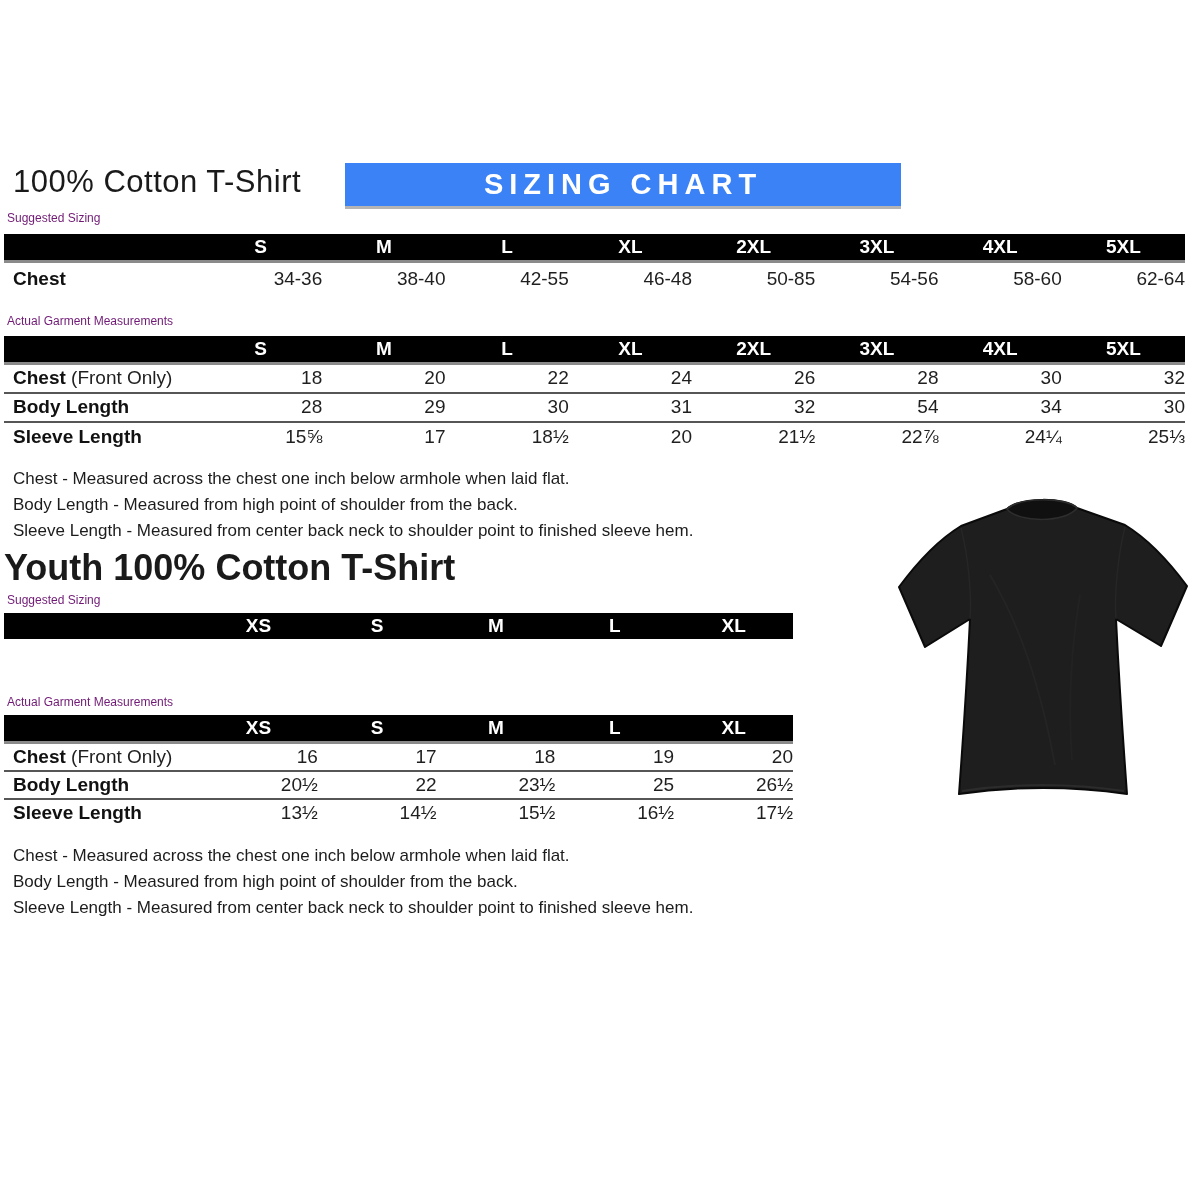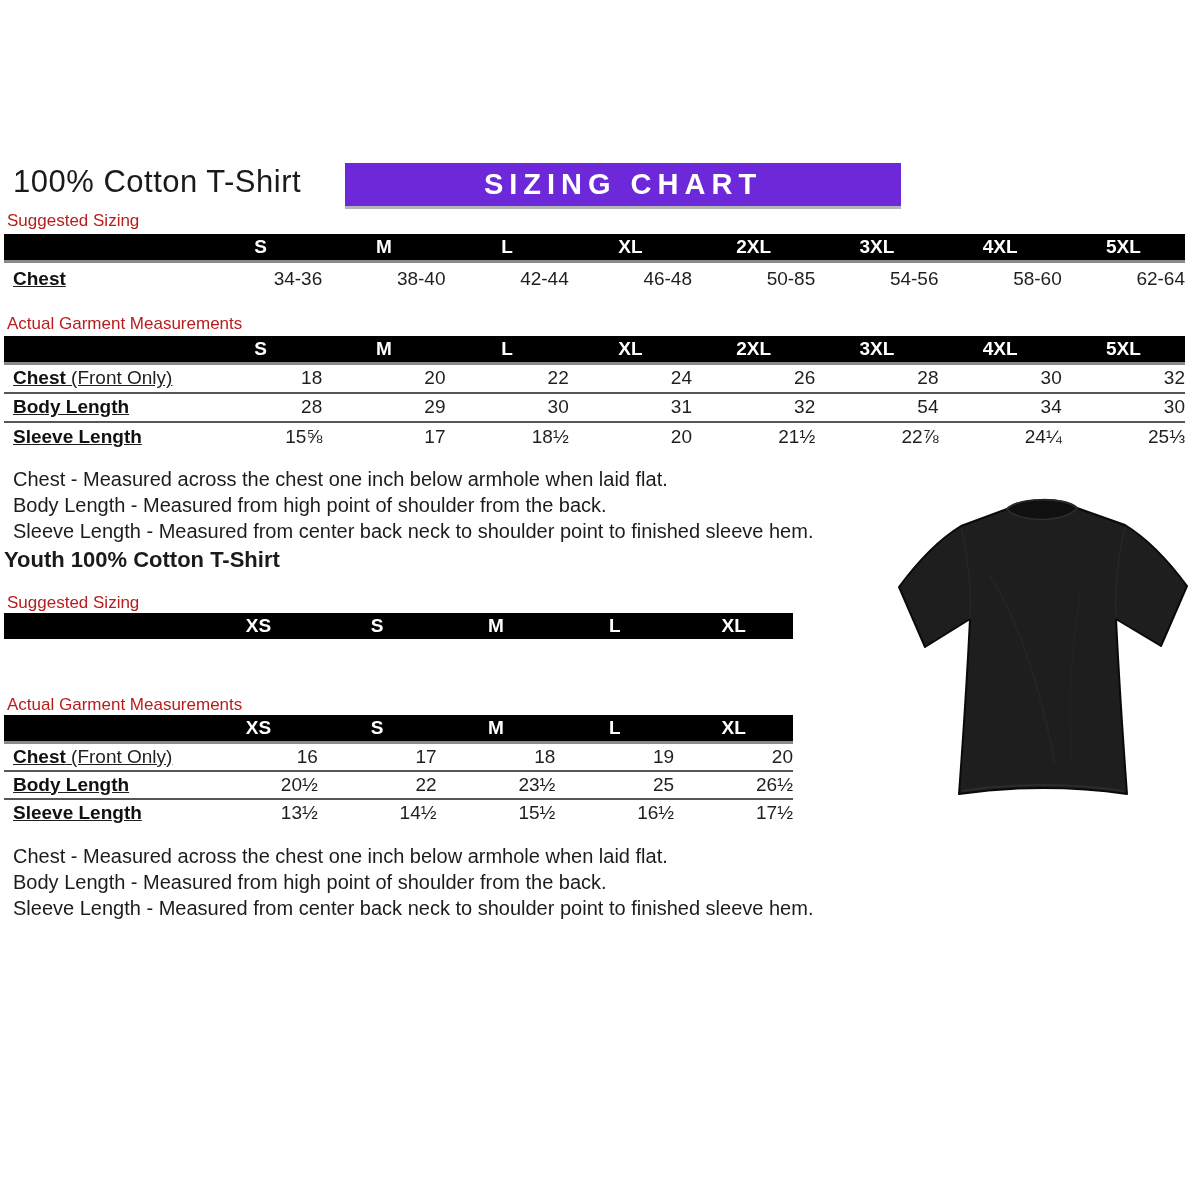--- a/index.html
+++ b/index.html
@@ -1,39 +1,39 @@
 <!DOCTYPE html>
 <html><head>
 <meta charset="utf-8">
 <style>
   html,body{margin:0;padding:0;background:#fff;}
   body{width:1200px;height:1200px;font-family:"Liberation Sans","DejaVu Sans",sans-serif;color:#1a1a1a;}
   .canvas{position:relative;width:1200px;height:1200px;overflow:hidden;background:#fff;}
   .abs{position:absolute;}
 
   .title-adult{left:13px;top:164px;font-size:31px;font-weight:normal;letter-spacing:0.5px;}
-  .banner{left:345px;top:163px;width:556px;height:43px;background:#6d28d9;color:#fff;
+  .banner{left:345px;top:163px;width:556px;height:43px;background:#3b82f6;color:#fff;
           display:flex;align-items:center;justify-content:center;font-size:29px;font-weight:bold;
           letter-spacing:6px;border-bottom:3px solid #b4b4b4;}
-  .section-label{font-size:17px;color:#b91c1c;}
-  .title-youth{left:4px;top:547px;font-size:22px;font-weight:bold;}
+  .section-label{font-size:12px;color:#701a75;}
+  .title-youth{left:4px;top:547px;font-size:36px;font-weight:bold;}
 
   table{border-collapse:collapse;table-layout:fixed;width:100%;}
   th,td{padding:0;}
   tr.bar th{background:#000;color:#fff;font-weight:bold;font-size:19px;height:26px;text-align:center;vertical-align:middle;}
   td{font-size:19px;text-align:right;vertical-align:middle;color:#1f1f1f;}
-  td.lbl{text-align:left;padding-left:9px;text-decoration:underline;}
+  td.lbl{text-align:left;padding-left:9px;}
   td.lbl b{font-weight:bold;color:#111;}
   tr.first-data{border-top:3px solid #8a8a8a;}
   tr.sep{border-top:2px solid #565656;}
   .sug-adult tr.data{height:33px;}
   .agm-adult tr.data{height:29px;}
   .sug-youth tr.data{height:32px;}
   .agm-youth tr.data{height:28px;}
-  .notes div{font-size:20px;line-height:26px;color:#1c1c1c;white-space:nowrap;}
+  .notes div{font-size:17px;line-height:26px;color:#1c1c1c;white-space:nowrap;}
 </style>
 </head>
 <body>
 
 <div class="canvas">
 
   <div class="abs title-adult">100% Cotton T-Shirt</div>
   <div class="abs banner">SIZING CHART</div>
 
   <div class="abs section-label" style="left:7px;top:211px;">Suggested Sizing</div>
@@ -60,21 +60,21 @@
         <th>XL</th>
         <th>2XL</th>
         <th>3XL</th>
         <th>4XL</th>
         <th>5XL</th>
       </tr>
       <tr class="data first-data">
         <td class="lbl"><b>Chest</b><span></span></td>
         <td>34-36</td>
         <td>38-40</td>
-        <td>42-44</td>
+        <td>42-55</td>
         <td>46-48</td>
         <td>50-85</td>
         <td>54-56</td>
         <td>58-60</td>
         <td>62-64</td>
       </tr>
     </tbody>
       </table>
   </div>
 

